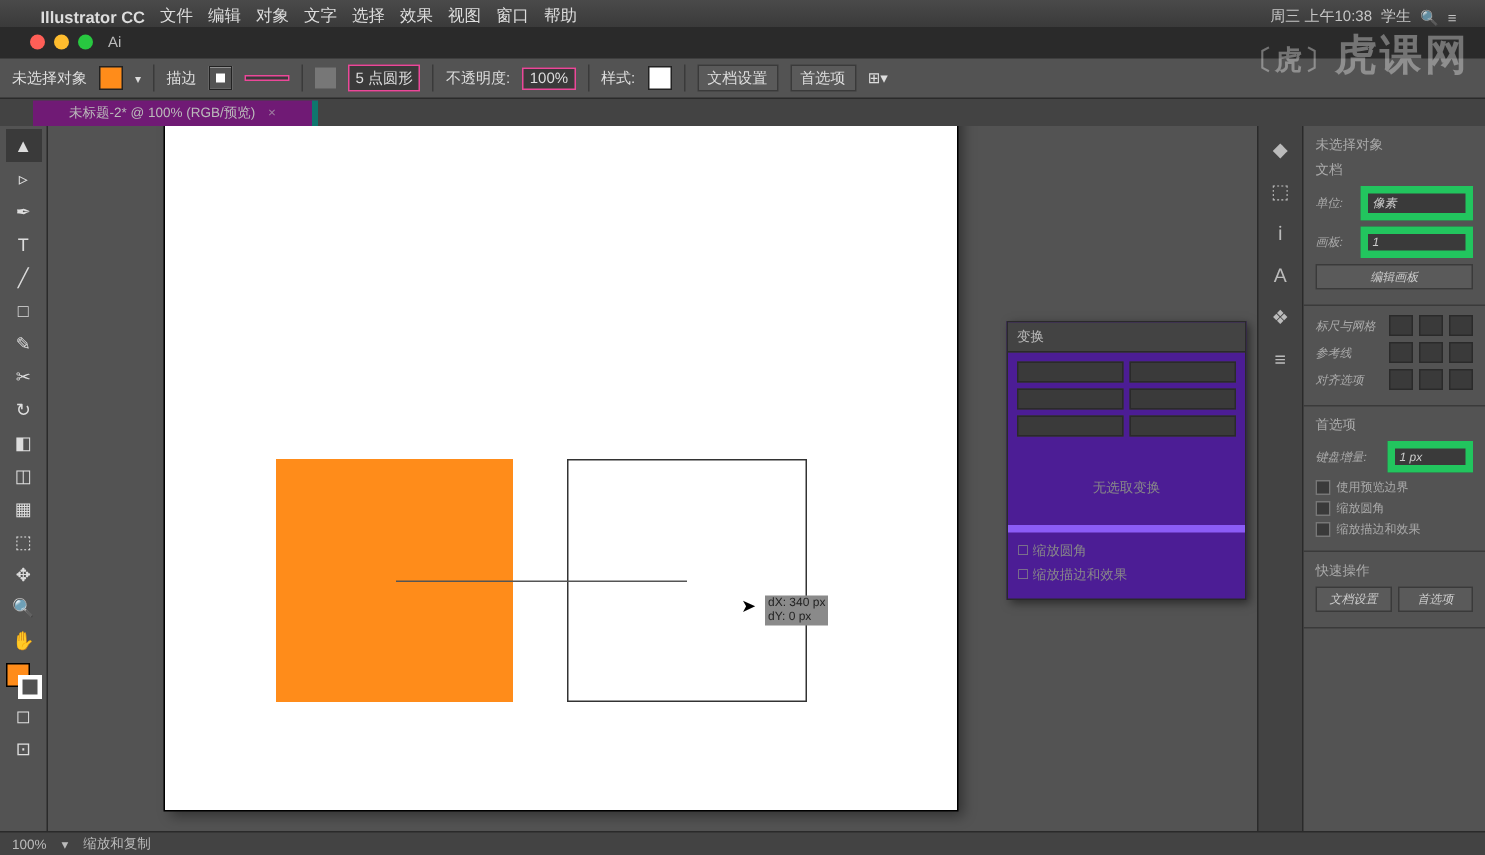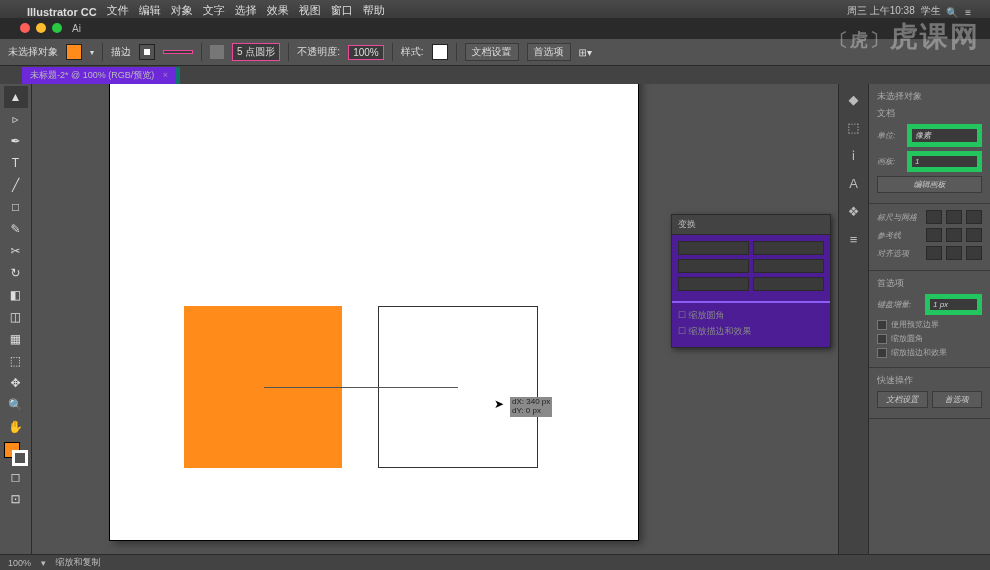--- a/index.html
+++ b/index.html
@@ -25,21 +25,21 @@
 .control-bar .swatch { width: 16px; height: 16px; border: 1px solid #222; }
 .control-bar .swatch.fill { background: #ff8c1a; }
 .control-bar .swatch.stroke { background: #fff; box-shadow: inset 0 0 0 4px #535353; }
 .control-bar .sep { width: 1px; height: 18px; background: #3a3a3a; }
 .control-bar .field { background: #3a3a3a; border: 1px solid #ec4899; padding: 1px 4px; color: #ddd; }
 .control-bar .btn { background: #5a5a5a; border: 1px solid #3a3a3a; padding: 1px 6px; color: #ddd; }
 .control-bar .tinyicon { width: 14px; height: 14px; background: #777; }
 
 
 .doc-tabs { height: 18px; background: #434343; display: flex; align-items: center; padding-left: 22px; }
-.doc-tab { background: #6d28d9; padding: 2px 8px; font-size: 9px; color: #bbb; border-right: 4px solid #0f766e; }
+.doc-tab { background: #701a75; padding: 2px 24px; font-size: 9px; color: #bbb; border-right: 4px solid #0f766e; }
 .doc-tab .x { margin-left: 6px; opacity: .6; }
 
 
 .main { position: absolute; top: 84px; bottom: 16px; left: 0; right: 0; display: flex; }
 .toolbox { width: 32px; background: #535353; border-right: 1px solid #2a2a2a; display: flex; flex-direction: column; align-items: center; padding-top: 2px; gap: 0; }
 .toolbox .tool { width: 24px; height: 22px; display: flex; align-items: center; justify-content: center; color: #ddd; font-size: 12px; cursor: pointer; }
 .toolbox .tool.sel { background: #3a3a3a; }
 .toolbox .fillstroke { margin-top: 4px; position: relative; width: 24px; height: 24px; }
 .toolbox .fillstroke .fs-fill { position: absolute; width: 16px; height: 16px; background: #ff8c1a; border: 1px solid #000; top: 0; left: 0; }
 .toolbox .fillstroke .fs-stroke { position: absolute; width: 16px; height: 16px; background: #535353; border: 3px solid #fff; bottom: 0; right: 0; }
@@ -52,21 +52,21 @@
 .cursor-arrow { position: absolute; font-size: 12px; color: #000; }
 .measure-tip { position: absolute; background: #8a8a8a; color: #222; font-size: 8px; padding: 1px 2px; line-height: 1.1; }
 
 
 .float-panel { position: absolute; width: 160px; background: #4c1d95; border: 1px solid #2a2a2a; box-shadow: 2px 2px 6px rgba(0,0,0,.5); font-size: 9px; color: #bbb; }
 .float-panel .fp-tab { background: #434343; padding: 3px 6px; border-bottom: 1px solid #2a2a2a; }
 .float-panel .fp-body { padding: 6px; }
 .float-panel .fp-row { display: flex; gap: 4px; margin-bottom: 4px; }
 .float-panel .fp-field { flex: 1; background: #3a3a3a; height: 14px; border: 1px solid #2a2a2a; }
 .float-panel .fp-msg { text-align: center; padding: 18px 0; color: #888; }
-.float-panel .fp-opts { padding: 6px; border-top: 2px solid #8b5cf6; color: #888; }
+.float-panel .fp-opts { padding: 6px; border-top: 5px solid #8b5cf6; color: #888; }
 .float-panel .fp-opts div { margin-bottom: 3px; }
 
 
 .right-dock { width: 30px; background: #434343; border-left: 1px solid #2a2a2a; display: flex; flex-direction: column; align-items: center; padding-top: 6px; gap: 10px; }
 .right-dock .dicon { width: 18px; height: 18px; color: #bbb; display:flex; align-items:center; justify-content:center; font-size:13px; }
 
 .right-panels { width: 122px; background: #535353; border-left: 1px solid #2a2a2a; overflow: hidden; font-size: 9px; color: #ccc; }
 .rp-section { border-bottom: 1px solid #3a3a3a; padding: 6px 8px; }
 .rp-title { color: #aaa; margin-bottom: 4px; font-size: 9px; }
 .rp-row { display: flex; align-items: center; gap: 4px; margin-bottom: 4px; font-style: italic; }
@@ -193,20 +193,21 @@
         </div>
         <div class="fp-row">
           <div class="fp-field"></div>
           <div class="fp-field"></div>
         </div>
         <div class="fp-row">
           <div class="fp-field"></div>
           <div class="fp-field"></div>
         </div>
       </div>
+      <div class="fp-msg">无选取变换</div>
       <div class="fp-opts">
         <div>☐ <span>缩放圆角</span></div>
         <div>☐ <span>缩放描边和效果</span></div>
       </div>
     </div>
   </div>
 
   <div class="right-dock">
     <div class="dicon">◆</div>
     <div class="dicon">⬚</div>

